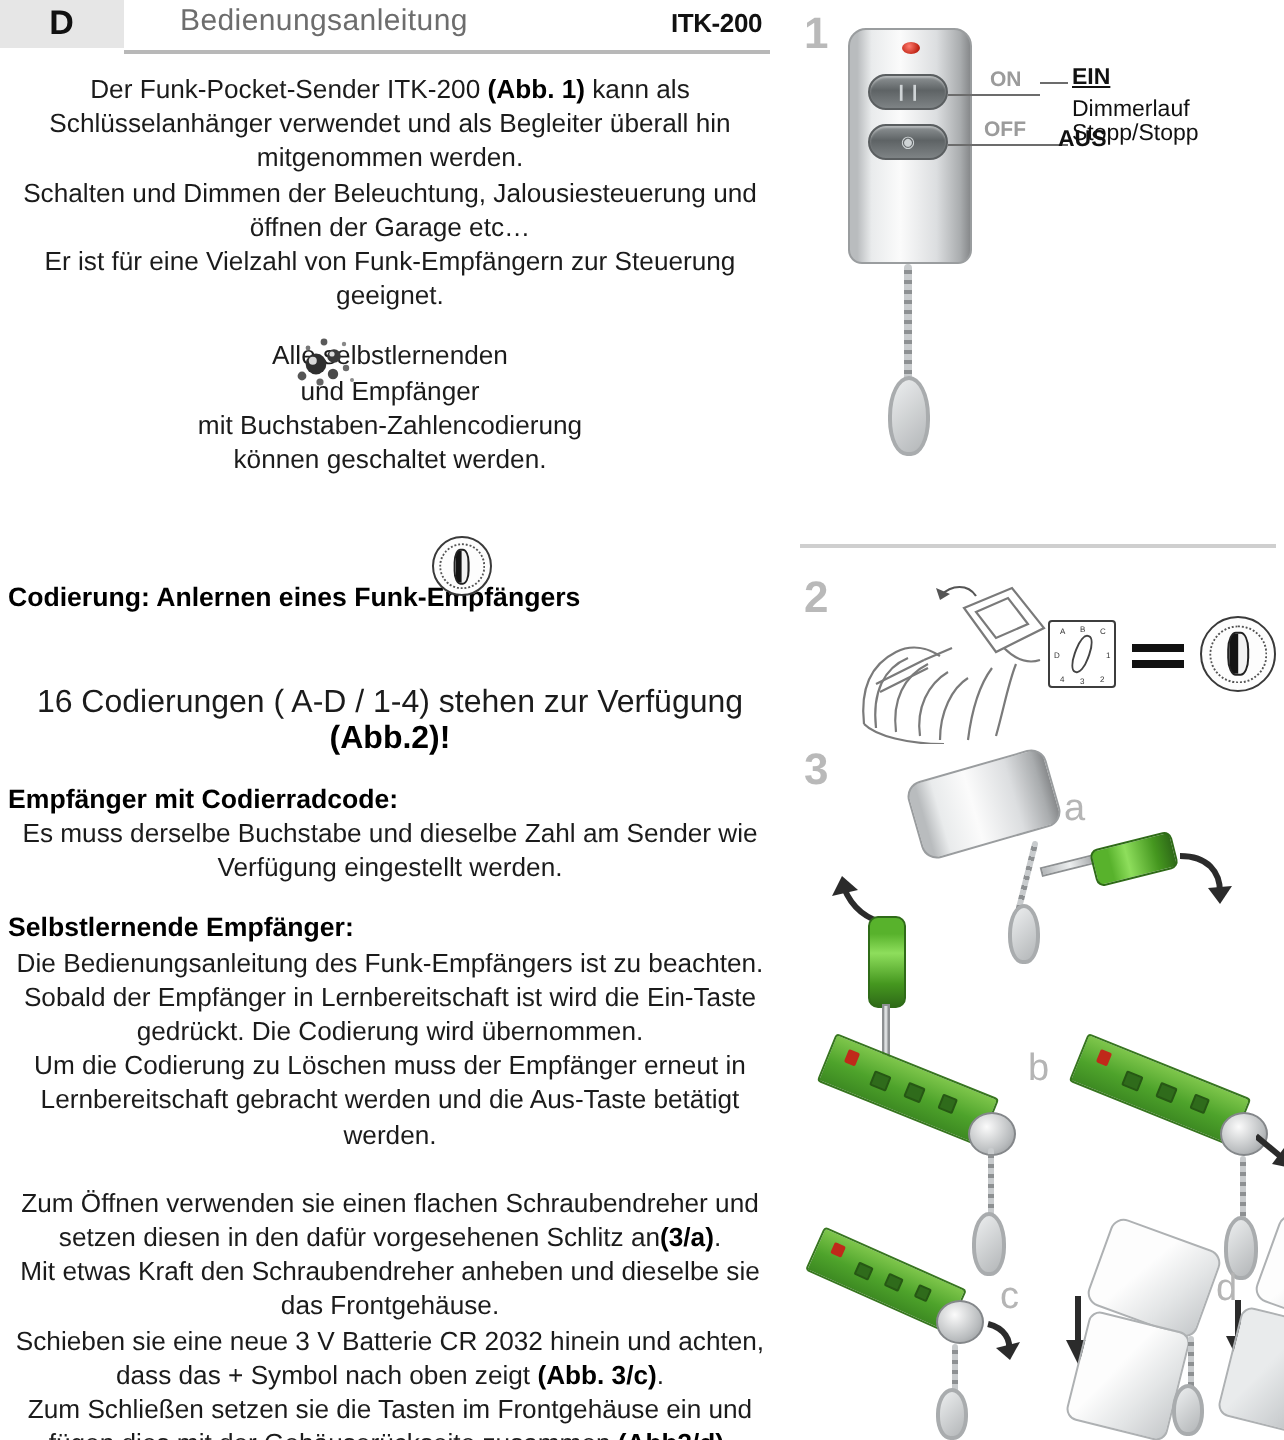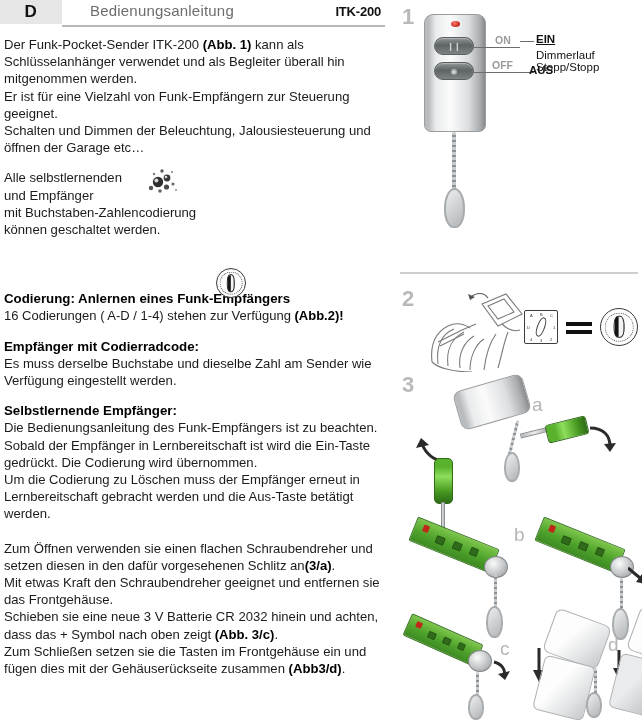--- a/index.html
+++ b/index.html
@@ -40,23 +40,24 @@
     background: #b8b8b8;
   }
 
   
   .col-left {
     position: absolute; left: 4px; top: 36px; width: 382px;
   }
   .para {
     font-size: 13.1px; line-height: 17.2px; color: #1b1b1b;
     margin: 0 0 0 0;
+    text-align: center;
   }
   .para b, .bold { font-weight: bold; color: #000; }
-  .small { font-size: 13px; }
+  .small { font-size: 16px; margin-top: 36px; }
   .h-sec {
     font-size: 13.3px; font-weight: bold; color: #000;
     line-height: 17.2px; margin: 0;
   }
   .gap-l { height: 13px; }
   .gap-m { height: 9px; }
   .gap-s { height: 4px; }
 
   
   .icon-rows { position: relative; }
@@ -214,22 +215,22 @@
       <span>D</span>
     </div>
     <div class="header-title">Bedienungsanleitung</div>
     <div class="header-model">ITK-200</div>
     <div class="header-rule"></div>
   </div>
 
   <div class="col-left">
 
     <p class="para">Der Funk-Pocket-Sender ITK-200 <b>(Abb. 1)</b> kann als Schlüsselanhänger  verwendet und als Begleiter überall hin mitgenommen werden.</p>
+    <p class="para">Schalten und Dimmen der Beleuchtung, Jalousiesteuerung und öffnen der Garage etc…</p>
     <p class="para">Er ist für eine Vielzahl von Funk-Empfängern zur Steuerung geeignet.</p>
-    <p class="para">Schalten und Dimmen der Beleuchtung, Jalousiesteuerung und öffnen der Garage etc…</p>
 
     <div class="gap-l"></div>
 
     <div class="icon-rows">
       <p class="para">Alle selbstlernenden</p>
       <p class="para">und Empfänger</p>
       <p class="para">mit Buchstaben-Zahlencodierung</p>
       <p class="para">können geschaltet werden.</p>
 
       <svg class="radio-dots" viewBox="0 0 46 30">
@@ -267,21 +268,21 @@
 
     <p class="h-sec">Selbstlernende Empfänger:</p>
     <p class="para">Die Bedienungsanleitung des Funk-Empfängers ist zu beachten.</p>
     <p class="para">Sobald der Empfänger in Lernbereitschaft ist wird die Ein-Taste gedrückt. Die Codierung wird übernommen.</p>
     <p class="para">Um die Codierung zu Löschen muss der Empfänger erneut in Lernbereitschaft gebracht werden und die Aus-Taste betätigt werden.</p>
 
     <div class="gap-l"></div>
     <div class="gap-s"></div>
 
     <p class="para">Zum Öffnen verwenden sie einen flachen Schraubendreher und setzen diesen in den dafür vorgesehenen Schlitz an<b>(3/a)</b>.</p>
-    <p class="para">Mit etwas Kraft den Schraubendreher geeignet und entfernen sie das Frontgehäuse.</p>
+    <p class="para">Mit etwas Kraft den Schraubendreher anheben und dieselbe sie das Frontgehäuse.</p>
     <p class="para">Schieben sie eine neue 3 V Batterie CR 2032 hinein und achten, dass das + Symbol nach oben zeigt <b>(Abb. 3/c)</b>.</p>
     <p class="para">Zum Schließen setzen sie die Tasten im Frontgehäuse ein und fügen dies mit der Gehäuserückseite zusammen <b>(Abb3/d)</b>.</p>
   </div>
 
   <div class="col-right">
 
     <div class="fig-num" style="left:6px; top:4px;">1</div>
 
     <div class="remote-body" style="left:28px; top:14px; width:62px; height:118px;">
     </div>

